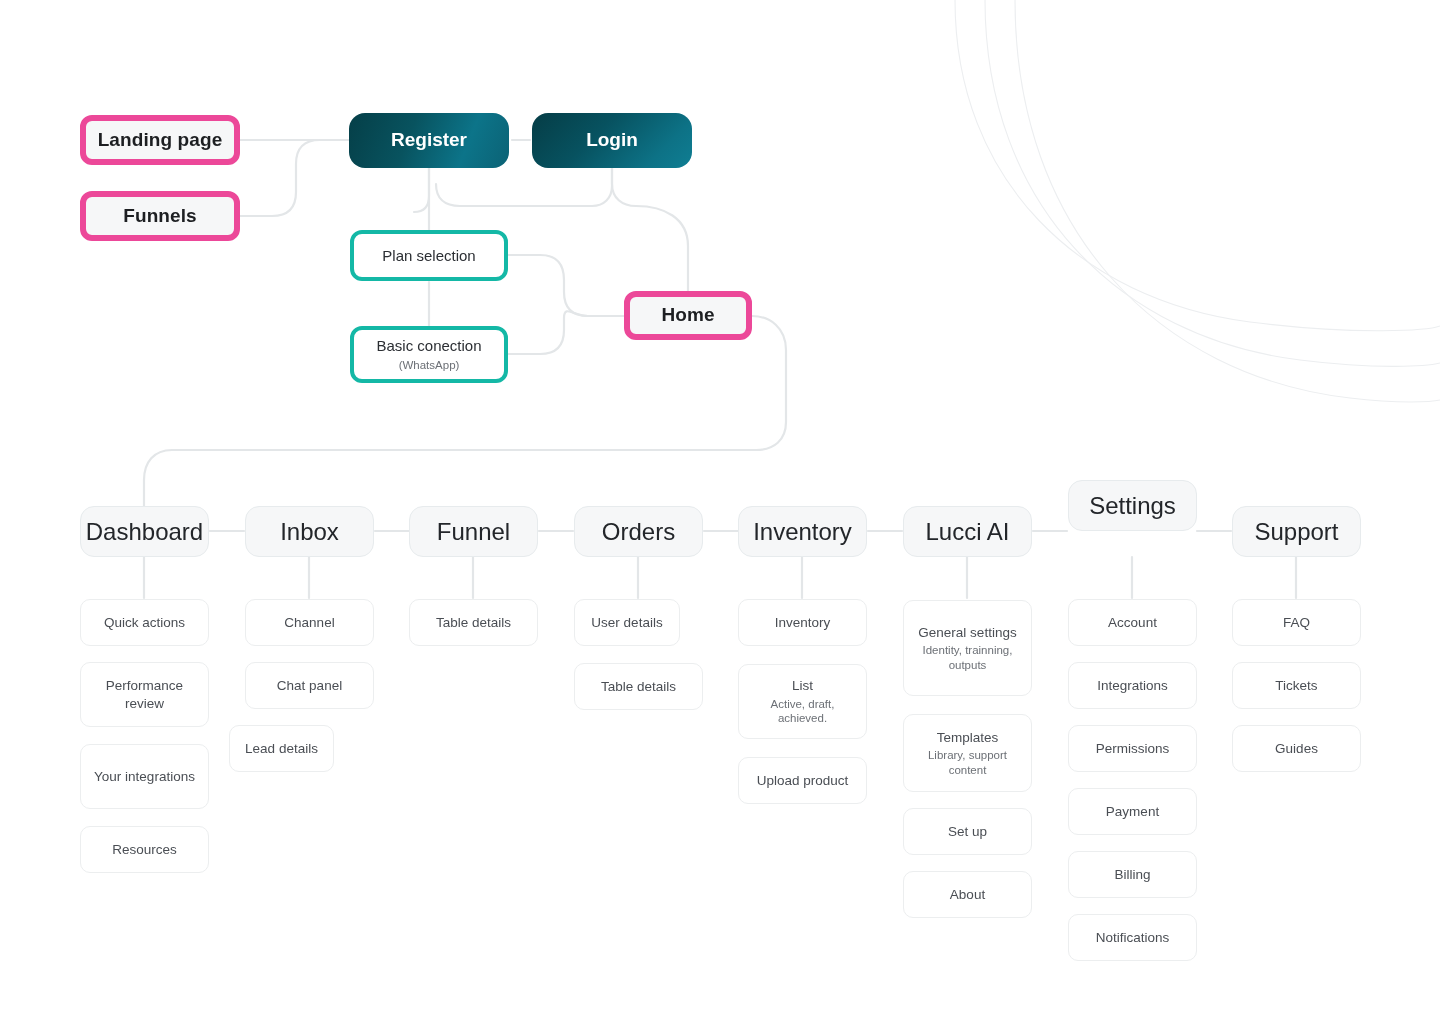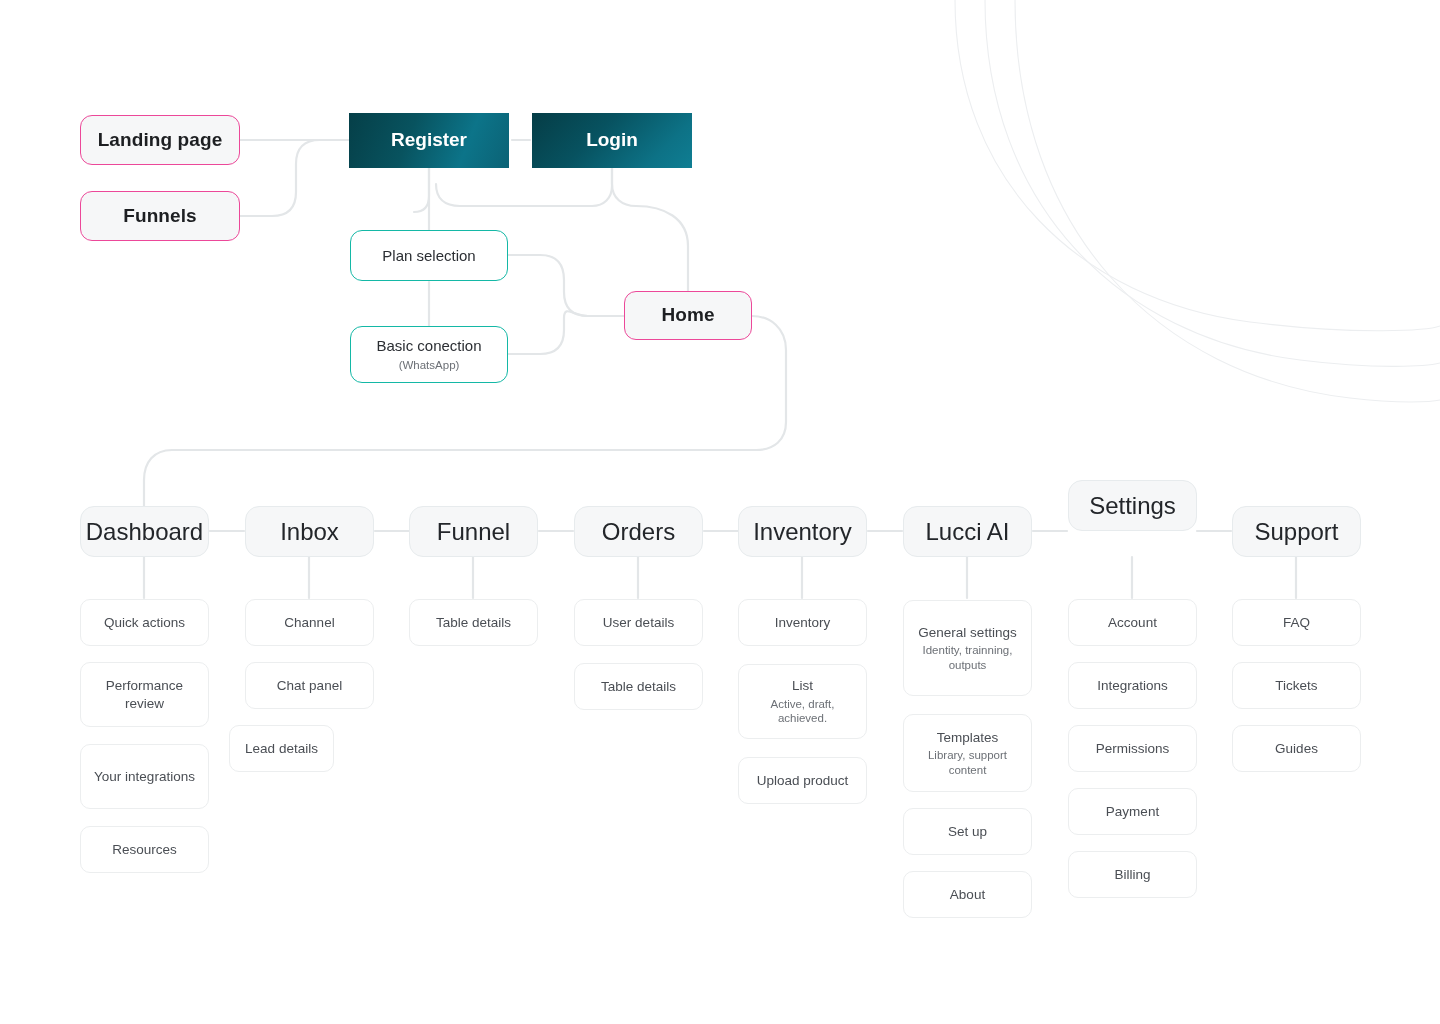--- a/index.html
+++ b/index.html
@@ -48,41 +48,41 @@
     align-items: center;
     justify-content: center;
     text-align: center;
     border-radius: 12px;
     line-height: 1.3;
   }
 
   
   .node.primary {
     background: #f6f7f8;
-    border: 1px solid #ec4899;
+    border: 6px solid #ec4899;
     color: #1d1f22;
     font-size: 19px;
     font-weight: 700;
     letter-spacing: .1px;
   }
 
   
   .node.nav {
     background: #f6f7f8;
     border: 1px solid #e7ebed;
     color: #23262a;
     font-size: 24px;
     font-weight: 400;
     border-radius: 14px;
   }
 
   
   .node.mid {
     background: #ffffff;
-    border: 1px solid #14b8a6;
+    border: 4px solid #14b8a6;
     color: #2b2e33;
     font-size: 15px;
     font-weight: 400;
     border-radius: 12px;
     text-align: right;
   }
 
   
   .node.leaf {
     background: #ffffff;
@@ -93,21 +93,21 @@
     border-radius: 10px;
     padding: 4px 8px;
   }
 
   
   .node.auth {
     color: #ffffff;
     font-size: 19px;
     font-weight: 600;
     border: none;
-    border-radius: 0;
+    border-radius: 16px;
   }
   .node.auth.register {
     background: linear-gradient(112deg, #053f48 0%, #08535f 38%, #0c7489 72%, #0b6275 100%);
   }
   .node.auth.login {
     background: linear-gradient(135deg, #053d46 0%, #075260 40%, #0d7286 78%, #0f7e93 100%);
   }
 
   .node .sub {
     font-size: 11.5px;
@@ -236,21 +236,21 @@
   <div class="node nav" style="left:409px; top:506px; width:129px; height:51px;">
     <span class="ttl">Funnel</span>
   </div>
   <div class="node leaf" style="left:409px; top:599px; width:129px; height:47px;">
     <span class="ttl">Table details</span>
   </div>
 
   <div class="node nav" style="left:574px; top:506px; width:129px; height:51px;">
     <span class="ttl">Orders</span>
   </div>
-  <div class="node leaf" style="left:574px; top:599px; width:129px; height:47px;">
+  <div class="node leaf" style="left:574px; top:599px; width:106px; height:47px;">
     <span class="ttl">User details</span>
   </div>
   <div class="node leaf" style="left:574px; top:663px; width:129px; height:47px;">
     <span class="ttl">Table details</span>
   </div>
 
   <div class="node nav" style="left:738px; top:506px; width:129px; height:51px;">
     <span class="ttl">Inventory</span>
   </div>
   <div class="node leaf" style="left:738px; top:599px; width:129px; height:47px;">
@@ -293,20 +293,23 @@
   </div>
   <div class="node leaf" style="left:1068px; top:725px; width:129px; height:47px;">
     <span class="ttl">Permissions</span>
   </div>
   <div class="node leaf" style="left:1068px; top:788px; width:129px; height:47px;">
     <span class="ttl">Payment</span>
   </div>
   <div class="node leaf" style="left:1068px; top:851px; width:129px; height:47px;">
     <span class="ttl">Billing</span>
   </div>
+  <div class="node leaf" style="left:1068px; top:914px; width:129px; height:47px;">
+    <span class="ttl">Notifications</span>
+  </div>
 
   <div class="node nav" style="left:1232px; top:506px; width:129px; height:51px;">
     <span class="ttl">Support</span>
   </div>
   <div class="node leaf" style="left:1232px; top:599px; width:129px; height:47px;">
     <span class="ttl">FAQ</span>
   </div>
   <div class="node leaf" style="left:1232px; top:662px; width:129px; height:47px;">
     <span class="ttl">Tickets</span>
   </div>

